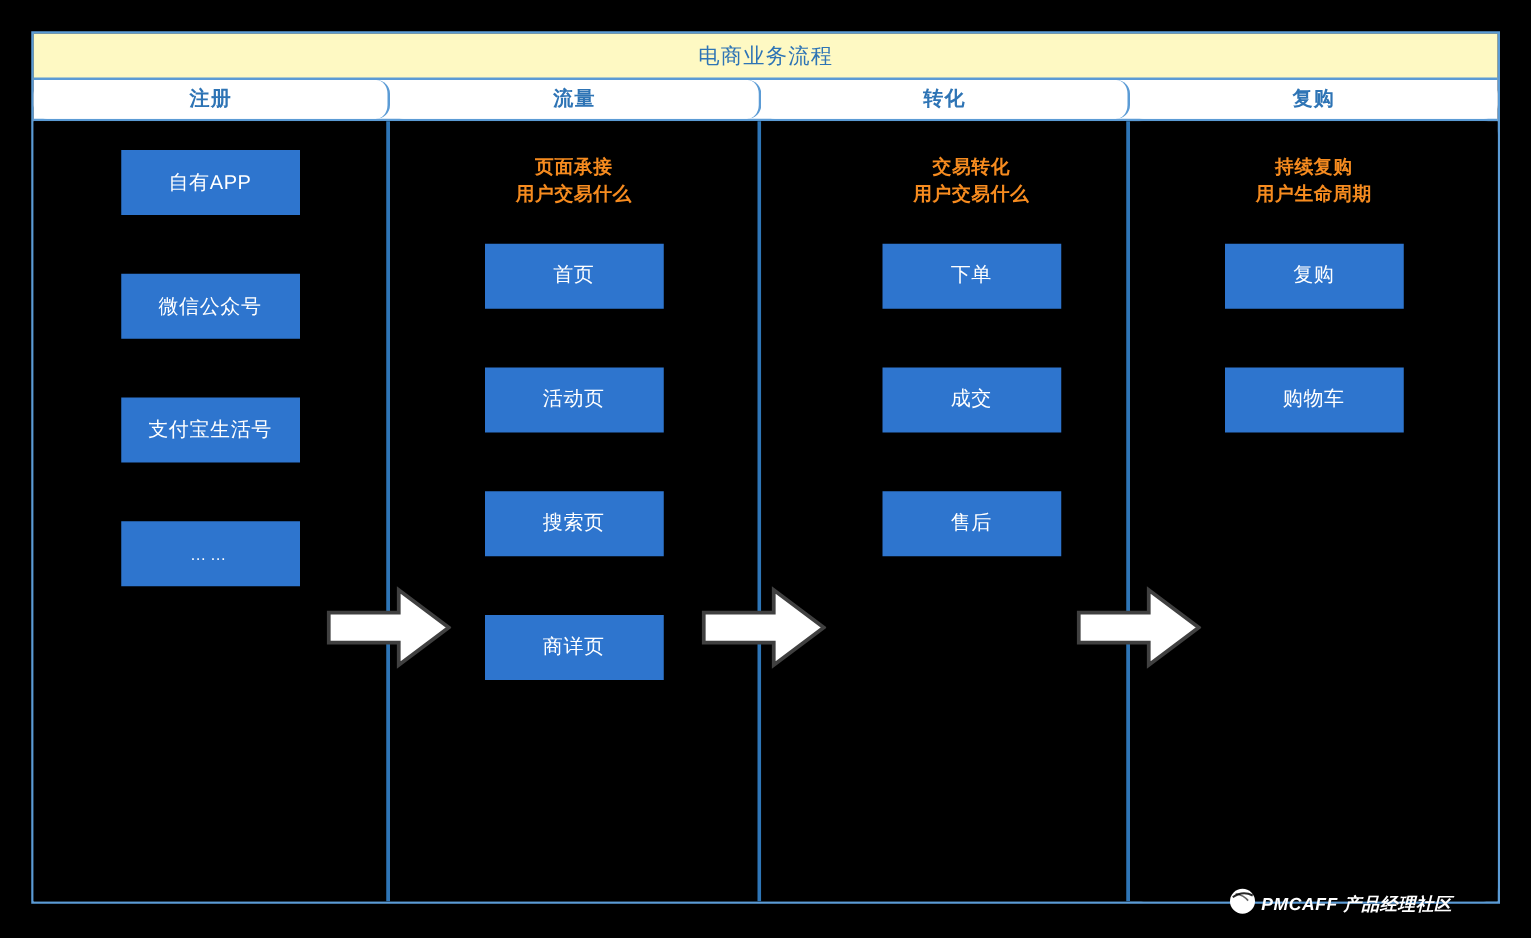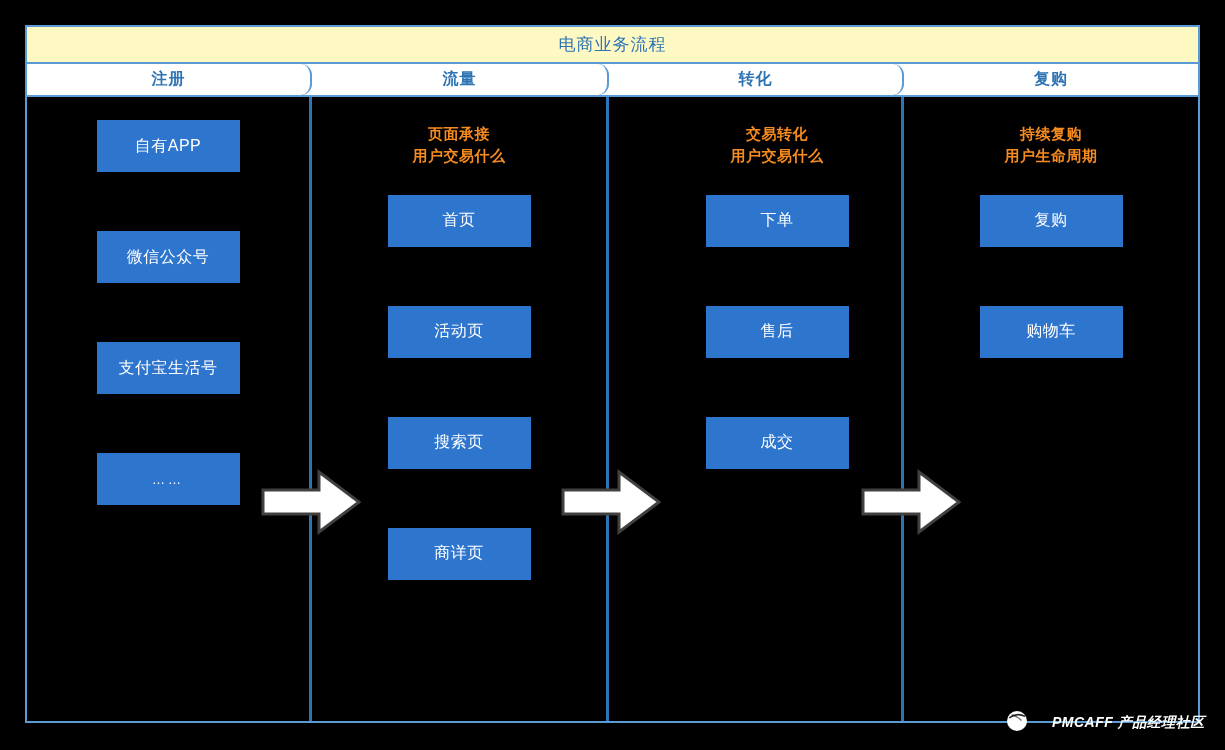--- a/index.html
+++ b/index.html
@@ -112,21 +112,21 @@
   .node-stack {
     margin-top: 22px;
     display: flex;
     flex-direction: column;
     align-items: center;
     width: 100%;
   }
   .node-box {
     width: 143px;
     height: 52px;
-    margin-bottom: 59px;
+    margin-bottom: 47px;
     background: #2E75CE;
     color: #FFFFFF;
     font-size: 16px;
     display: flex;
     align-items: center;
     justify-content: center;
     box-sizing: border-box;
     letter-spacing: 0.5px;
   }
   .node-box.ellipsis { font-size: 13px; letter-spacing: 3px; }
@@ -145,25 +145,25 @@
     height: 68px;
     z-index: 5;
   }
   #arrow-1 { left: 261px; }
   #arrow-2 { left: 561px; }
   #arrow-3 { left: 861px; }
 
   
   #footer-brand {
     position: absolute;
-    left: 1006px;
+    left: 983px;
     top: 710px;
     display: flex;
     align-items: center;
-    gap: 24px;
+    gap: 4px;
     z-index: 6;
   }
   #footer-brand .brand-text {
     color: #FFFFFF;
     font-size: 14px;
     font-style: italic;
     font-weight: bold;
     letter-spacing: 0.5px;
   }
 </style>
@@ -211,22 +211,22 @@
         <div class="node-box">搜索页</div>
         <div class="node-box">商详页</div>
       </div>
     </div>
 
     <div class="body-col" id="col-2" style="width: 295px; padding-left: 44px;">
       <div class="col-subtitle">交易转化
 用户交易什么</div>
       <div class="node-stack">
         <div class="node-box">下单</div>
+        <div class="node-box">成交</div>
         <div class="node-box">售后</div>
-        <div class="node-box">成交</div>
       </div>
     </div>
 
     <div class="body-col" id="col-3" style="width: 294px;">
       <div class="col-subtitle">持续复购
 用户生命周期</div>
       <div class="node-stack">
         <div class="node-box">复购</div>
         <div class="node-box">购物车</div>
       </div>

